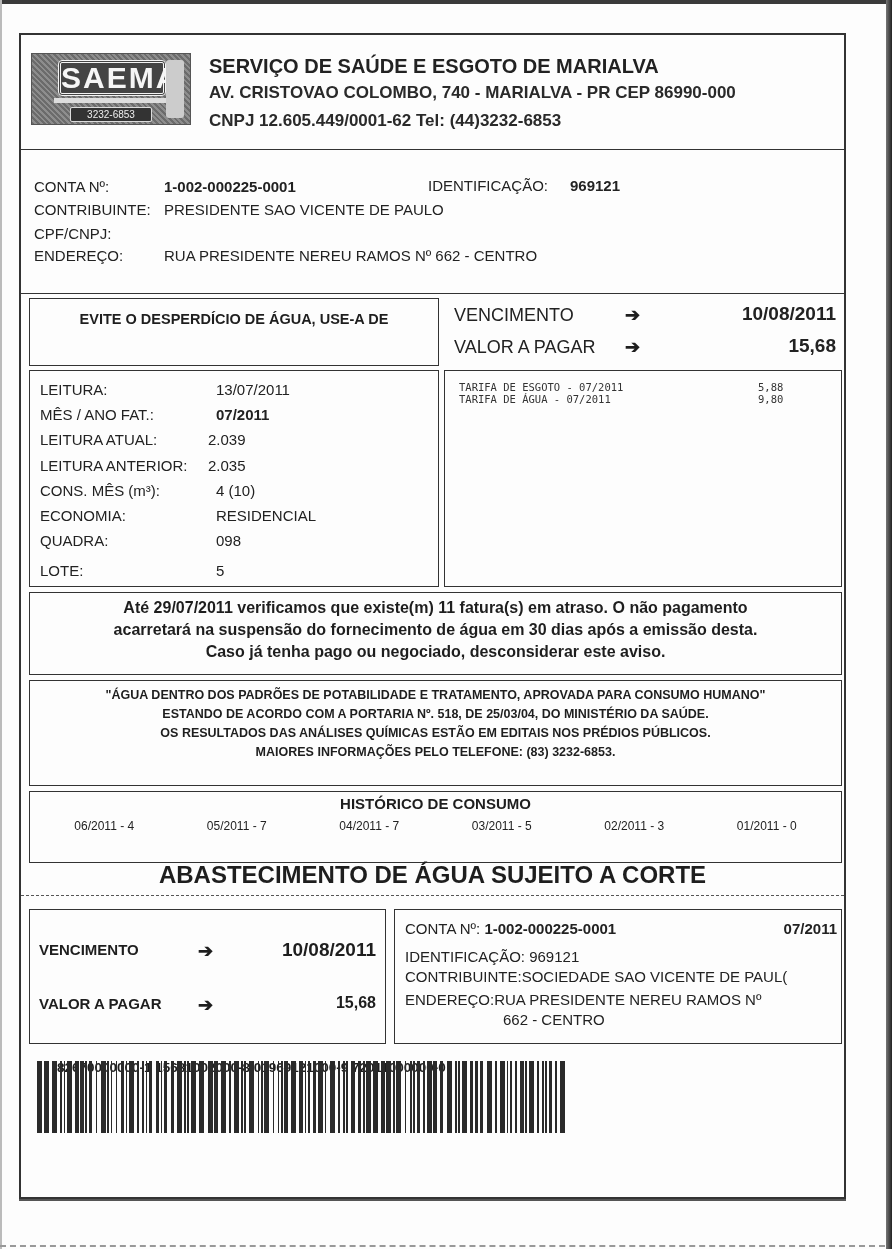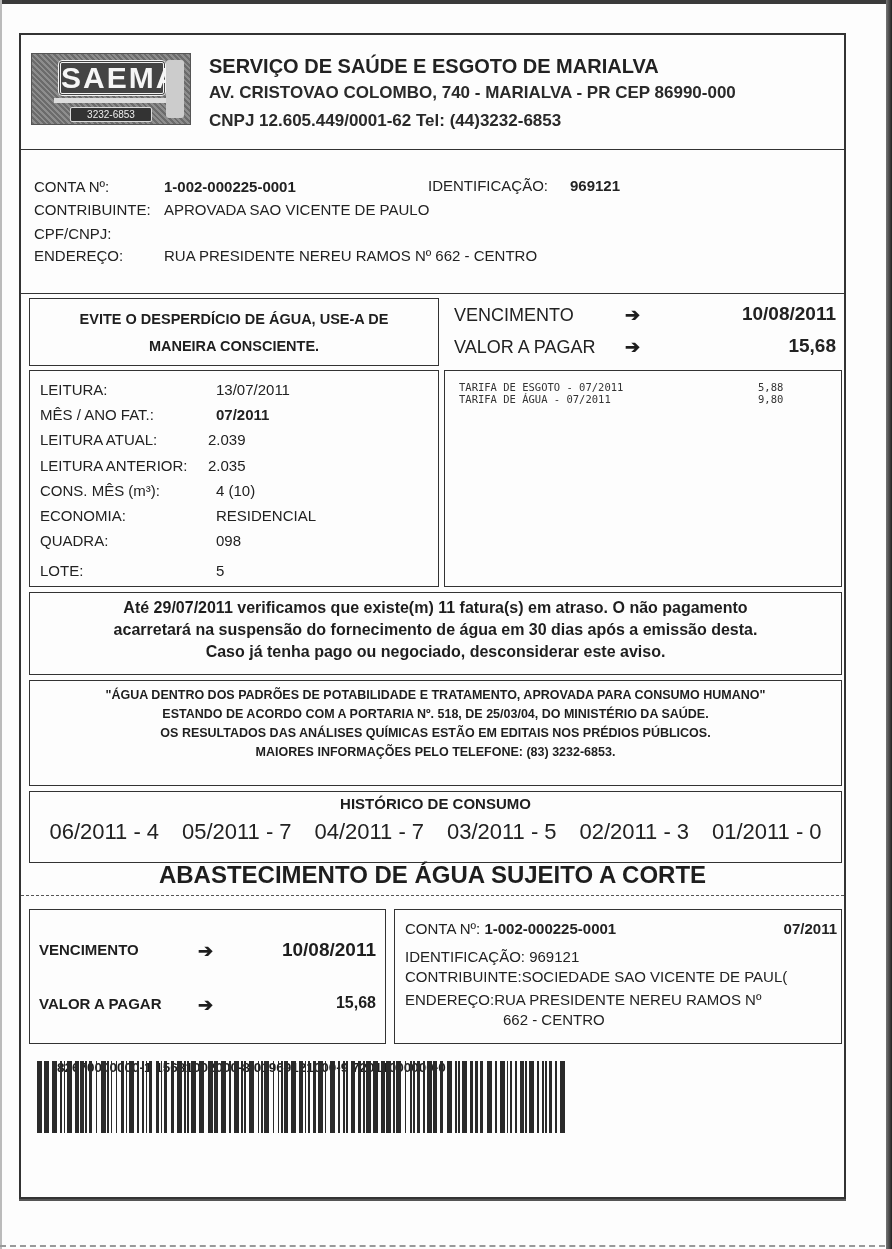--- a/index.html
+++ b/index.html
@@ -52,21 +52,21 @@
   .due { font-size: 18px; color: #222; white-space: nowrap; }
   .arrow { font-weight: bold; font-size: 18px; }
 
   .reading-row { font-size: 15px; color: #222; white-space: nowrap; position: absolute; left: 10px; }
   .reading-row .val { position: absolute; left: 176px; }
   .mono { font-family: "DejaVu Sans Mono", monospace; font-size: 10.5px; color: #333; }
 
   .warn { text-align: center; font-weight: bold; font-size: 16px; line-height: 22px; color: #1e1e1e; }
   .quality { text-align: center; font-weight: bold; font-size: 12.5px; line-height: 19px; }
   .hist-title { text-align: center; font-weight: bold; font-size: 15px; }
-  .hist-row { font-size: 22px; color: #222; white-space: nowrap; }
+  .hist-row { font-size: 12px; color: #222; white-space: nowrap; }
   .cut { text-align: center; font-weight: bold; font-size: 24px; }
   .dashed { position: absolute; left: 0; width: 100%; height: 0; border-top: 1.5px dashed #555; }
 
   .stub-due { font-size: 15px; font-weight: bold; white-space: nowrap; }
   .stub-info { font-size: 15px; white-space: nowrap; color: #222; }
   .digits { font-size: 13.5px; font-weight: bold; white-space: nowrap; }
   .barcode { position: absolute; left: 37px; top: 1061px; width: 531px; height: 72px; display: flex; align-items: stretch; }
   .barcode span { display: block; height: 100%; background: #2a2a2a; }
 </style>
 </head>
@@ -88,30 +88,29 @@
   <div class="abs hdr-title">SERVIÇO DE SAÚDE E ESGOTO DE MARIALVA</div>
   <div class="abs hdr-line" style="top:48px;">AV. CRISTOVAO COLOMBO, 740 - MARIALVA - PR  CEP 86990-000</div>
   <div class="abs hdr-line" style="top:76px;">CNPJ 12.605.449/0001-62   Tel: (44)3232-6853</div>
   <div class="hr" style="top:114px;"></div>
 
   <div class="abs info" style="left:13px; top:143px;">CONTA Nº:</div>
   <div class="abs info b" style="left:143px; top:143px;">1-002-000225-0001</div>
   <div class="abs info" style="left:407px; top:142px;">IDENTIFICAÇÃO:</div>
   <div class="abs info b" style="left:549px; top:142px;">969121</div>
   <div class="abs info" style="left:13px; top:166px;">CONTRIBUINTE:</div>
-  <div class="abs info" style="left:143px; top:166px;">APROVADA SAO VICENTE DE PAULO</div>
+  <div class="abs info" style="left:143px; top:166px;">PRESIDENTE SAO VICENTE DE PAULO</div>
   <div class="abs info" style="left:13px; top:190px;">CPF/CNPJ:</div>
   <div class="abs info" style="left:143px; top:190px;"></div>
   <div class="abs info" style="left:13px; top:212px;">ENDEREÇO:</div>
   <div class="abs info" style="left:143px; top:212px;">RUA PRESIDENTE NEREU RAMOS Nº 662 - CENTRO</div>
   <div class="hr" style="top:258px;"></div>
 
   <div class="box msg-box" style="left:8px; top:263px; width:410px; height:68px; padding-top:7px;">
     <div>EVITE O DESPERDÍCIO DE ÁGUA, USE-A DE</div>
-    <div>MANEIRA CONSCIENTE.</div>
   </div>
   <div class="abs due" style="left:433px; top:270px;">VENCIMENTO</div>
   <div class="abs arrow" style="left:604px; top:269px;">➔</div>
   <div class="abs due b" style="right:8px; top:268px; font-size:19px;">10/08/2011</div>
   <div class="abs due" style="left:433px; top:302px;">VALOR A PAGAR</div>
   <div class="abs arrow" style="left:604px; top:301px;">➔</div>
   <div class="abs due b" style="right:8px; top:300px; font-size:19px;">15,68</div>
 
   <div class="box" style="left:8px; top:335px; width:410px; height:217px;" id="readings-panel">
       <div class="reading-row" style="top: 10px;"><span>LEITURA:</span><span class="val">13/07/2011</span></div>

